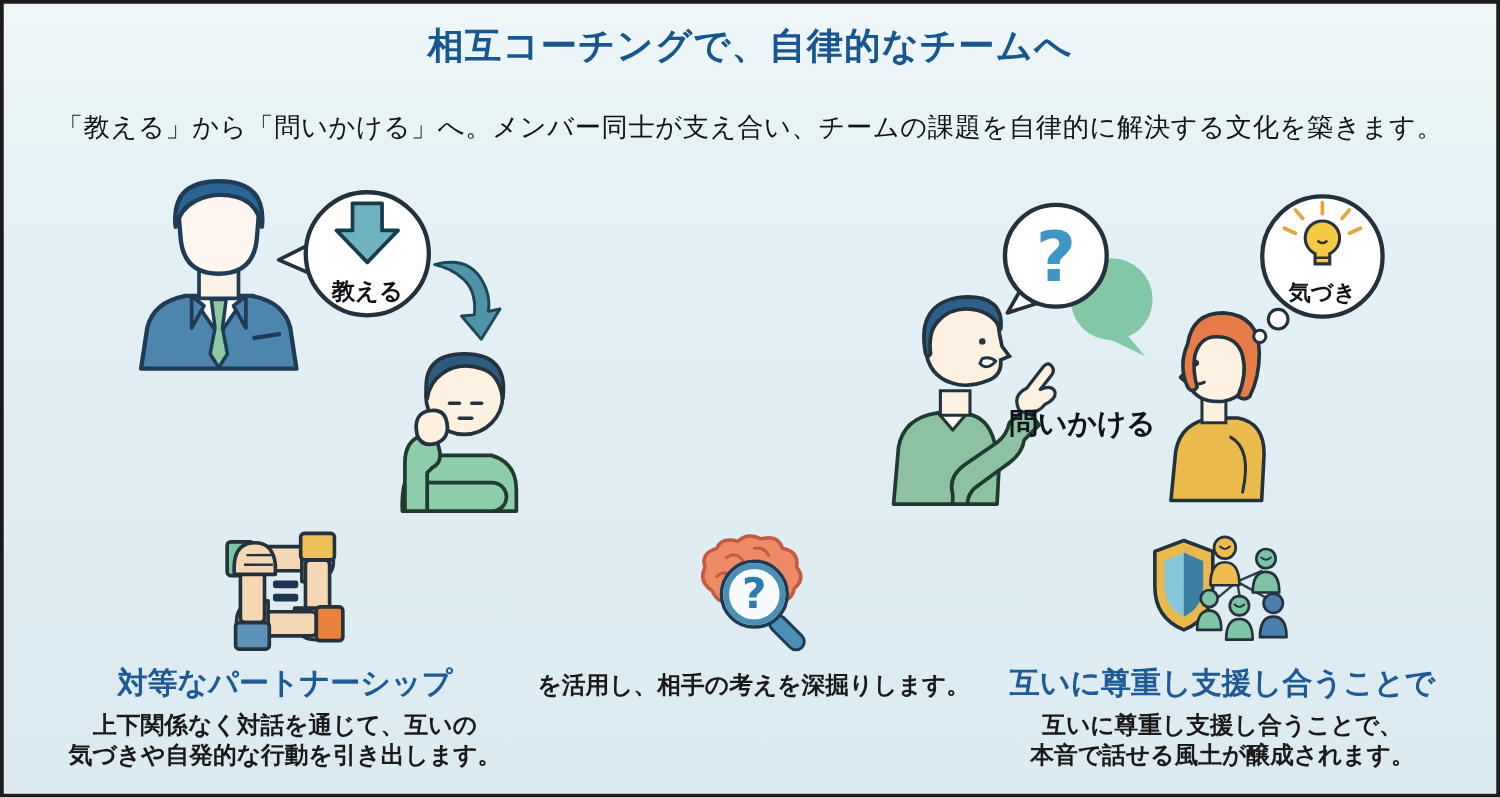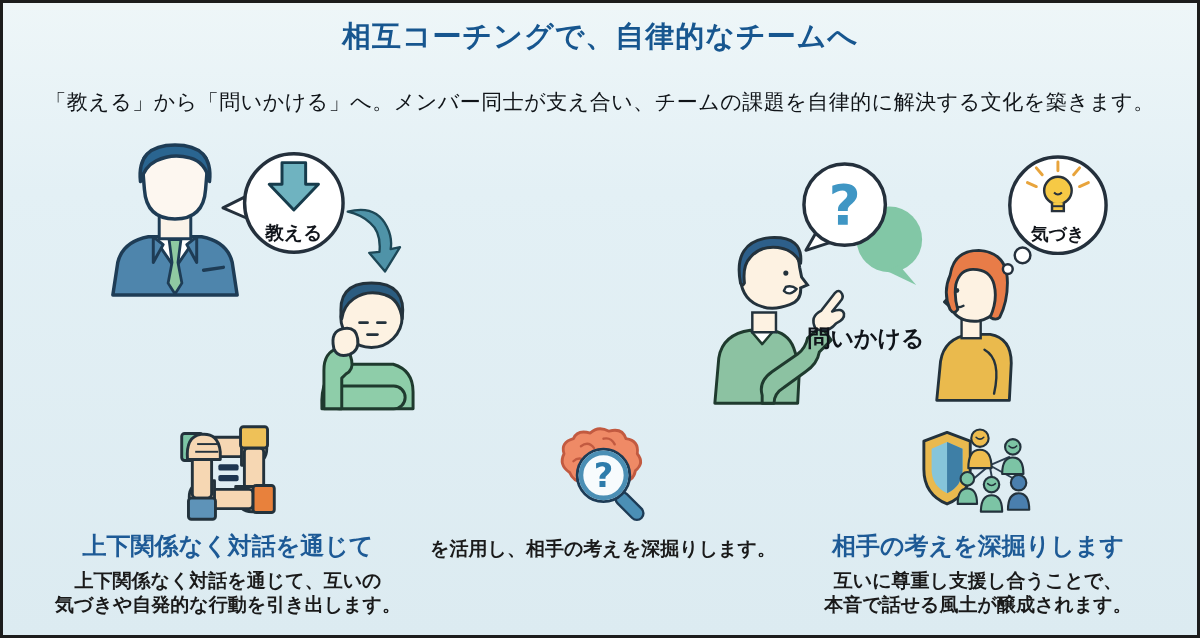--- a/index.html
+++ b/index.html
@@ -177,21 +177,21 @@
           <g transform="rotate(270 56 54)">
             <use href="#armUnit"></use>
             <rect x="8" y="13" width="22" height="28" rx="3" fill="#5e93b8" stroke="#23323c" stroke-width="3"></rect>
           </g>
           <g>
             <rect x="46" y="45" width="21" height="6.5" rx="2" fill="#1d3550"></rect>
             <rect x="46" y="56" width="21" height="6.5" rx="2" fill="#1d3550"></rect>
           </g>
         </svg>
       </div>
-      <h3 class="feature-title">上下関係なく対話を通じて</h3>
+      <h3 class="feature-title">対等なパートナーシップ</h3>
       <p class="feature-desc">
         <span>上下関係なく対話を通じて、互いの</span>
         <span>気づきや自発的な行動を引き出します。</span>
       </p>
     </div>
 
     <div class="feature f2">
       <div class="icon-box">
         <svg style="width:108px;height:100px;" viewBox="0 0 115 105">
           <path d="M22 52 Q10 44 16 32 Q12 20 26 16 Q30 6 44 10 Q52 2 64 8 Q78 4 82 16 Q96 18 94 32 Q102 42 92 50 Q90 62 76 62 L36 62 Q26 62 22 52 Z" fill="#ef8a66" stroke="#c25a40" stroke-width="3" stroke-linejoin="round"></path>
@@ -244,21 +244,21 @@
               <path d="M91 88 Q91 71 102 71 Q113 71 113 88 Z"></path>
             </g>
             <g fill="none" stroke="#23323c" stroke-width="1.6" stroke-linecap="round">
               <path d="M58 13 q4 4 8 0"></path>
               <path d="M92 22 q4 4 8 0"></path>
               <path d="M70 61 q4 4 8 0"></path>
             </g>
           </g>
         </svg>
       </div>
-      <h3 class="feature-title">相手の考えを深掘りします</h3>
+      <h3 class="feature-title">互いに尊重し支援し合うことで</h3>
       <p class="feature-desc">
         <span>互いに尊重し支援し合うことで、</span>
         <span>本音で話せる風土が醸成されます。</span>
       </p>
     </div>
 
   </section>
 </div>
 
 </body></html>

